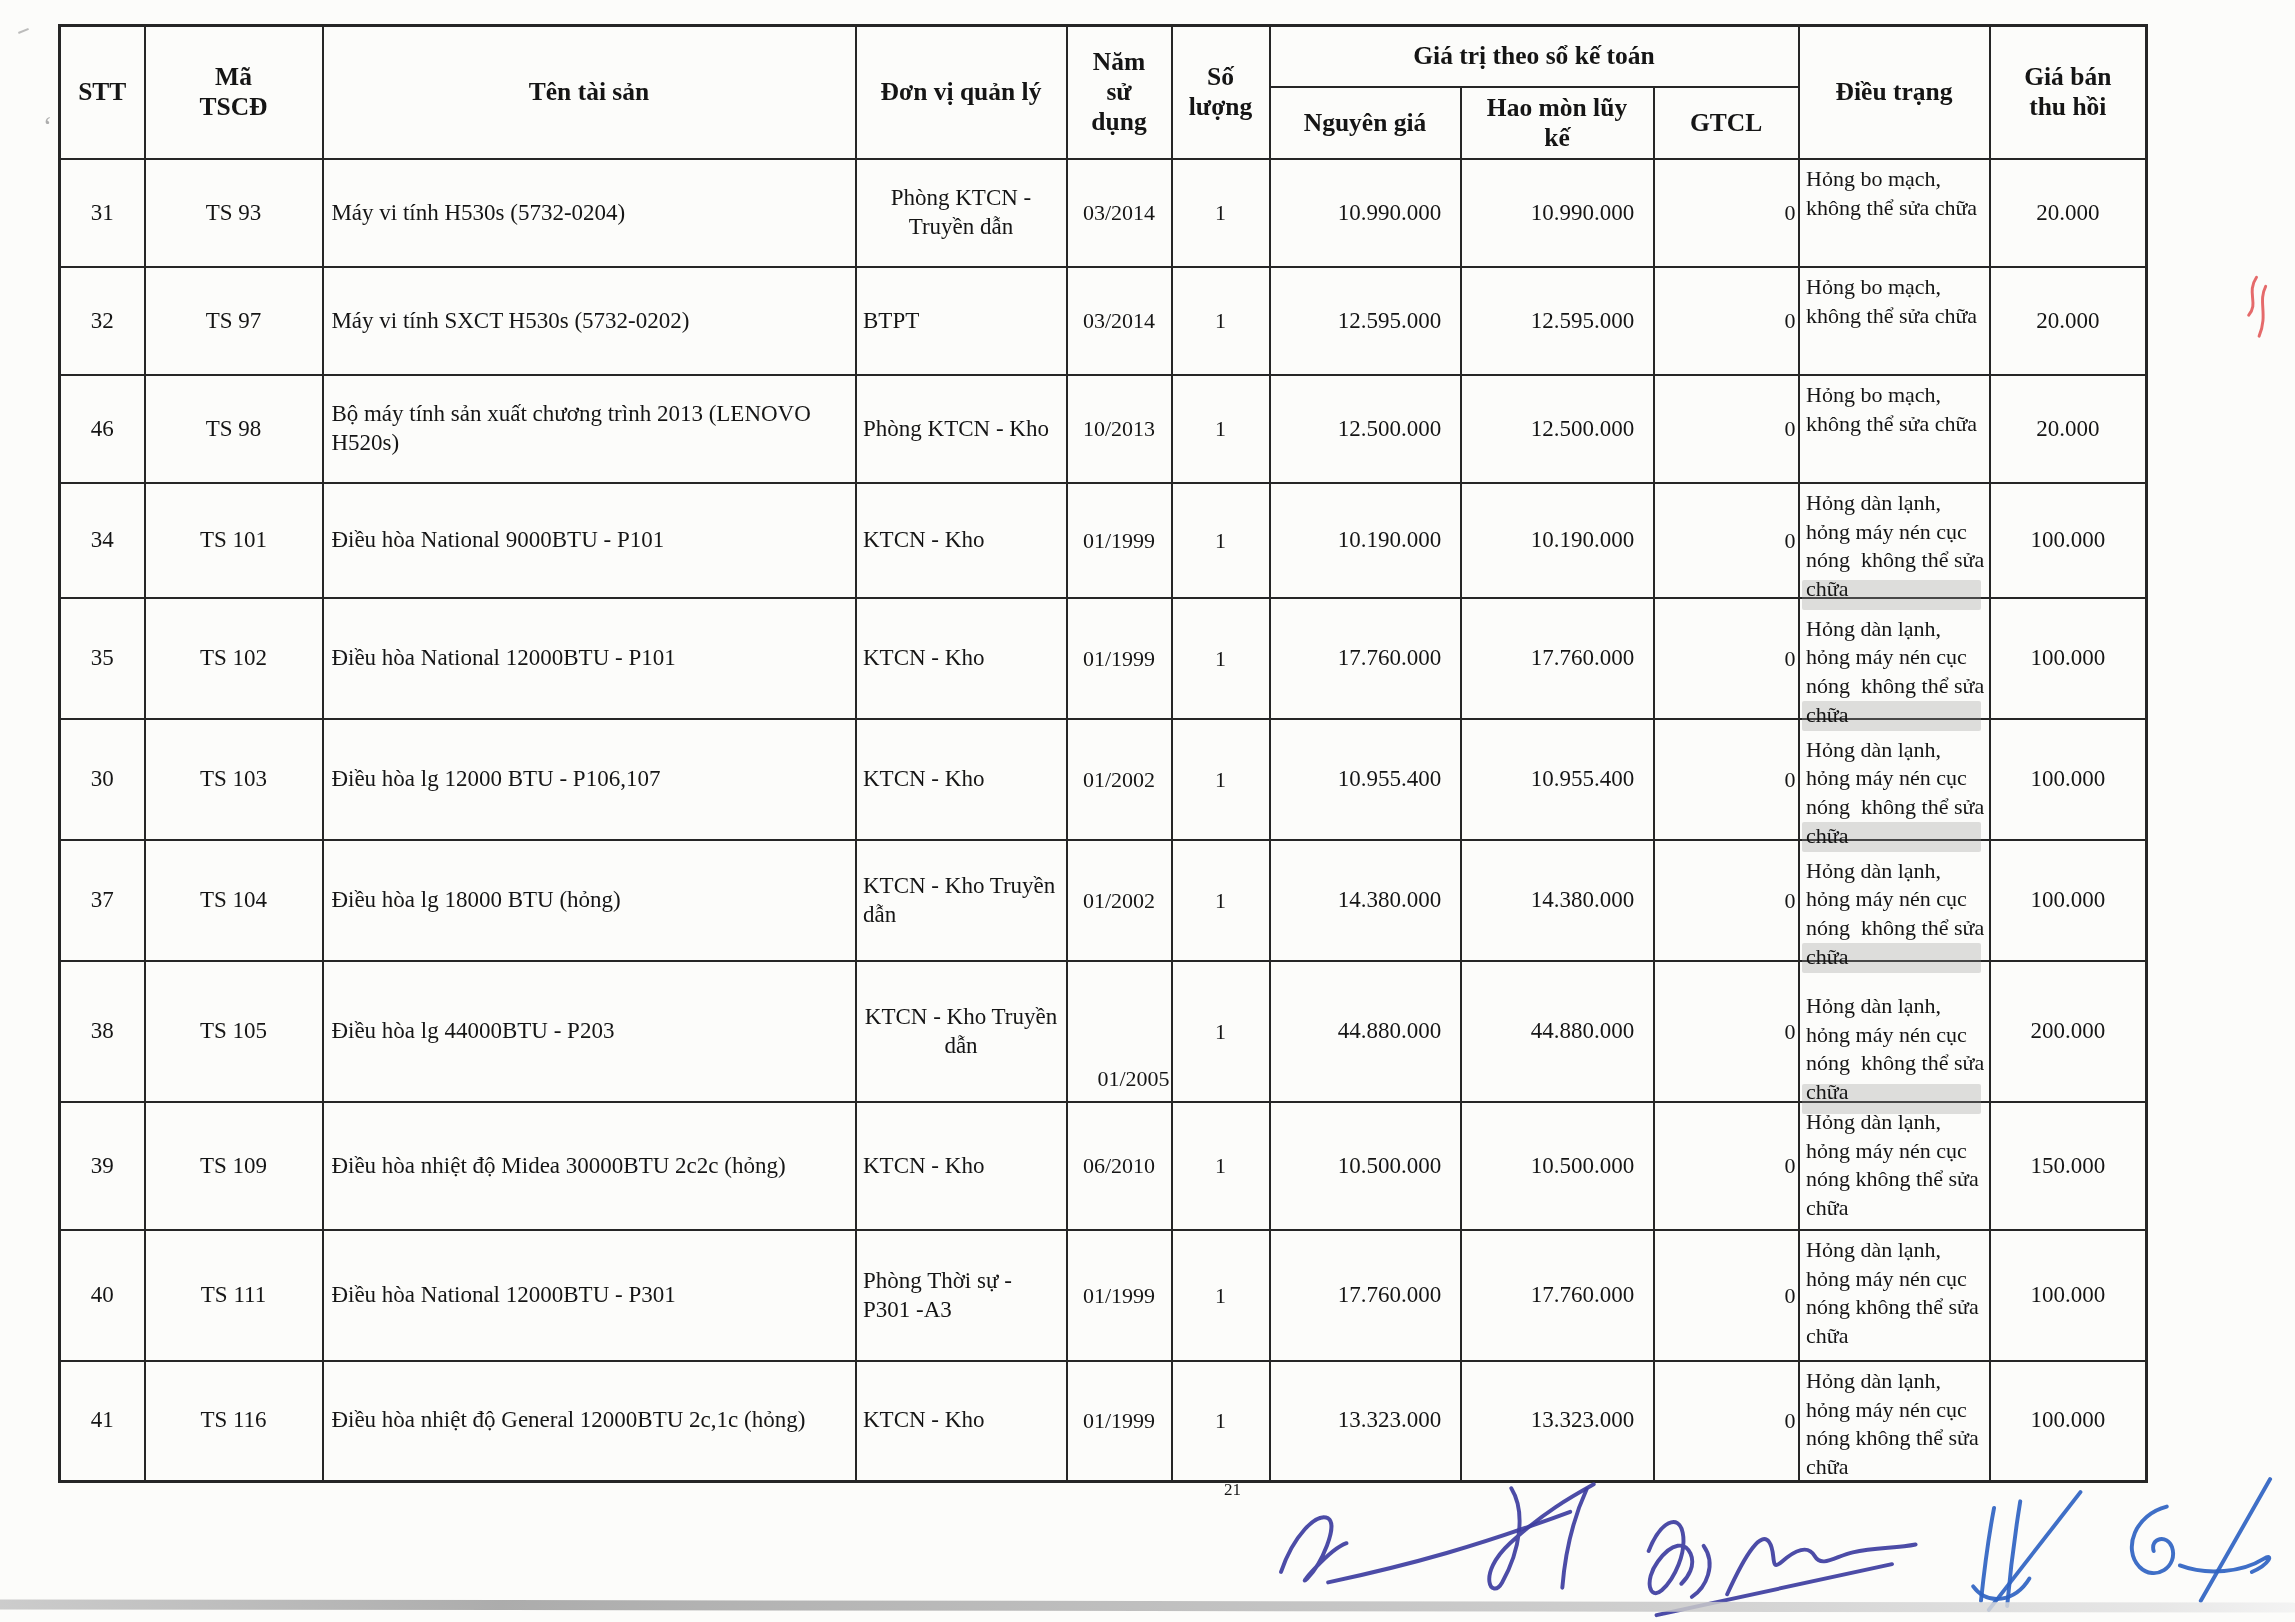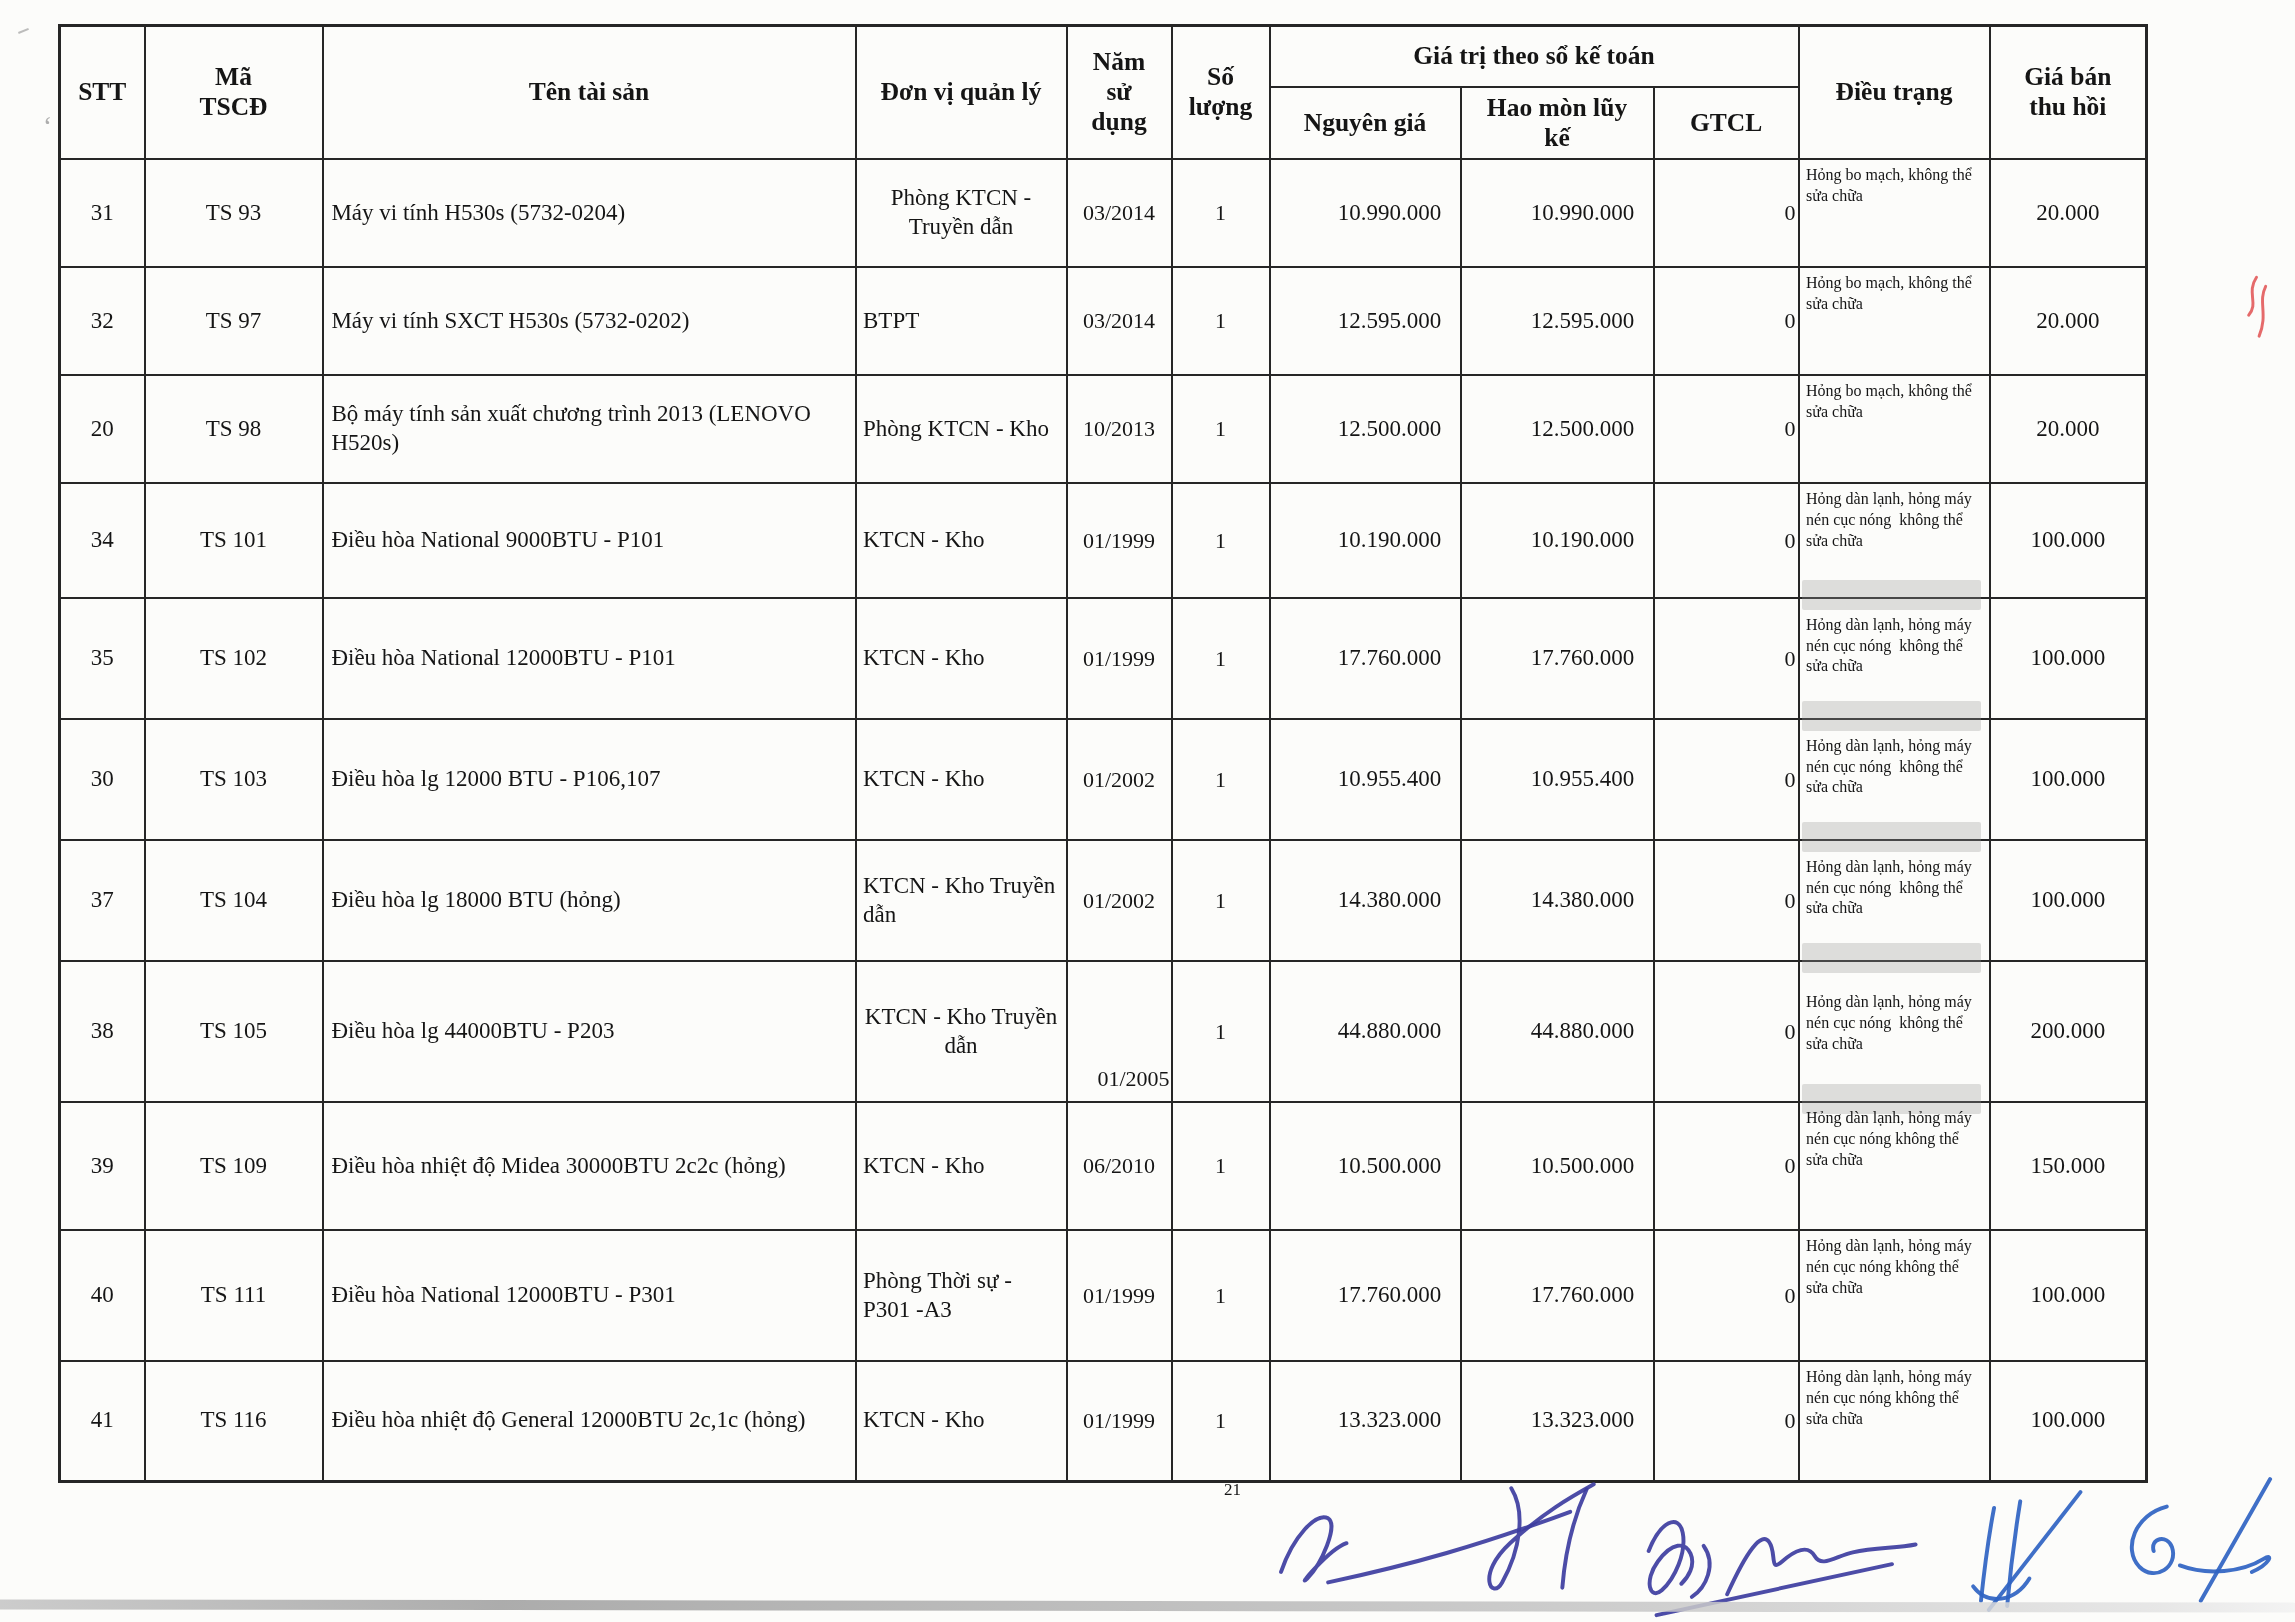--- a/index.html
+++ b/index.html
@@ -40,21 +40,21 @@
   .col-stt{text-align:center;}
   .col-code{text-align:center;}
   .col-name{text-align:left;padding:3.9px 7.9px;}
   .col-unit{text-align:left;padding:3.9px 6.5px;}
   .col-year{text-align:center;font-size:22px;margin-left:39px;}
   .col-qty{text-align:center;font-size:22px;}
   .num{text-align:right;padding-right:18.3px;margin-left:16px;}
   .col-gtcl{text-align:right;padding-right:2px;font-size:22px;}
   .col-price{text-align:center;}
 
-  .col-cond{position:relative;font-size:16px;}
+  .col-cond{position:relative;font-size:22px;}
   .col-cond .cond{
     position:absolute;top:5.2px;left:6.5px;right:3.9px;
     line-height:1.30;white-space:pre-wrap;z-index:2;
   }
   .smear{display:none;position:absolute;left:2.6px;right:7.9px;bottom:-13px;height:30px;
     background:rgba(150,150,150,.30);z-index:1;border-radius:2px;}
   tbody tr:nth-child(n+4):nth-child(-n+8) .smear{display:block;}
   tbody tr:nth-child(n+5):nth-child(-n+7) .cond{top:15.7px;}
   tbody tr:nth-child(8) .cond{top:30px;}
   tbody tr:nth-child(1) .col-unit,
@@ -147,21 +147,21 @@
     <td class="num">12.595.000</td>
     <td class="num">12.595.000</td>
     <td class="col-gtcl">0</td>
     <td class="col-cond">
 
       <div class="cond">Hỏng bo mạch, không thể sửa chữa</div>
     </td>
     <td class="col-price">20.000</td>
   </tr>
       <tr>
-    <td class="col-stt">20</td>
+    <td class="col-stt">46</td>
     <td class="col-code">TS 98</td>
     <td class="col-name">Bộ máy tính sản xuất chương trình 2013 (LENOVO H520s)</td>
     <td class="col-unit">Phòng KTCN - Kho</td>
     <td class="col-year">10/2013</td>
     <td class="col-qty">1</td>
     <td class="num">12.500.000</td>
     <td class="num">12.500.000</td>
     <td class="col-gtcl">0</td>
     <td class="col-cond">
 

